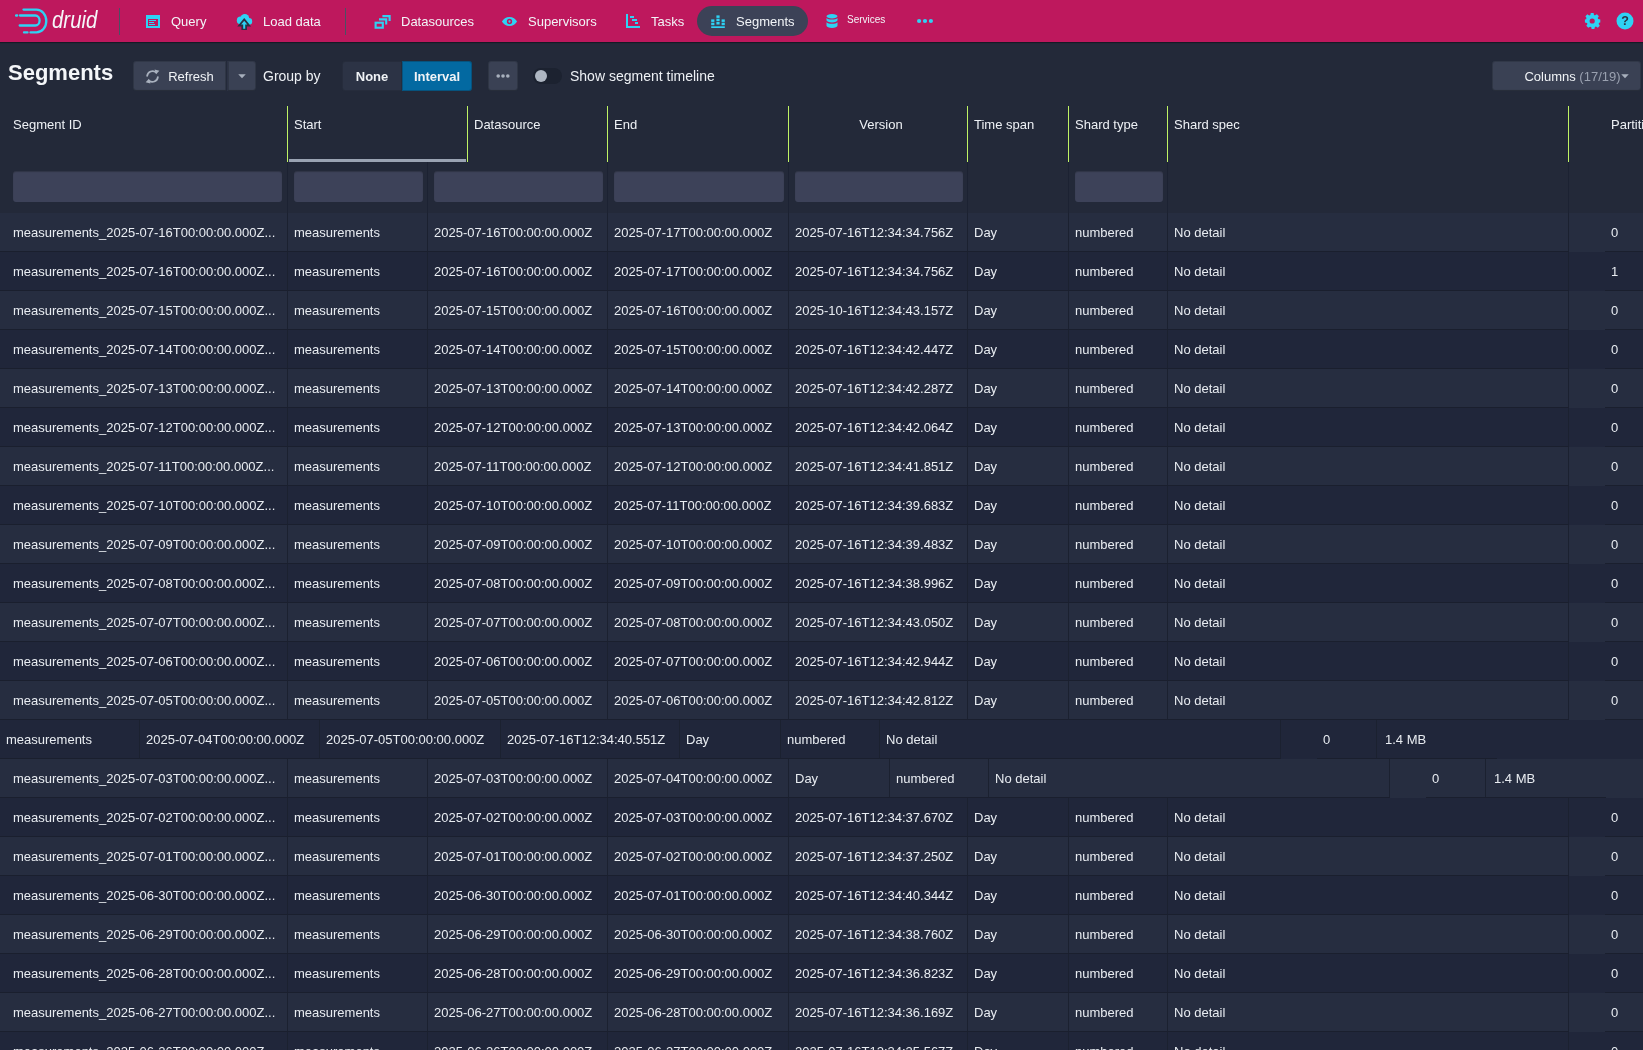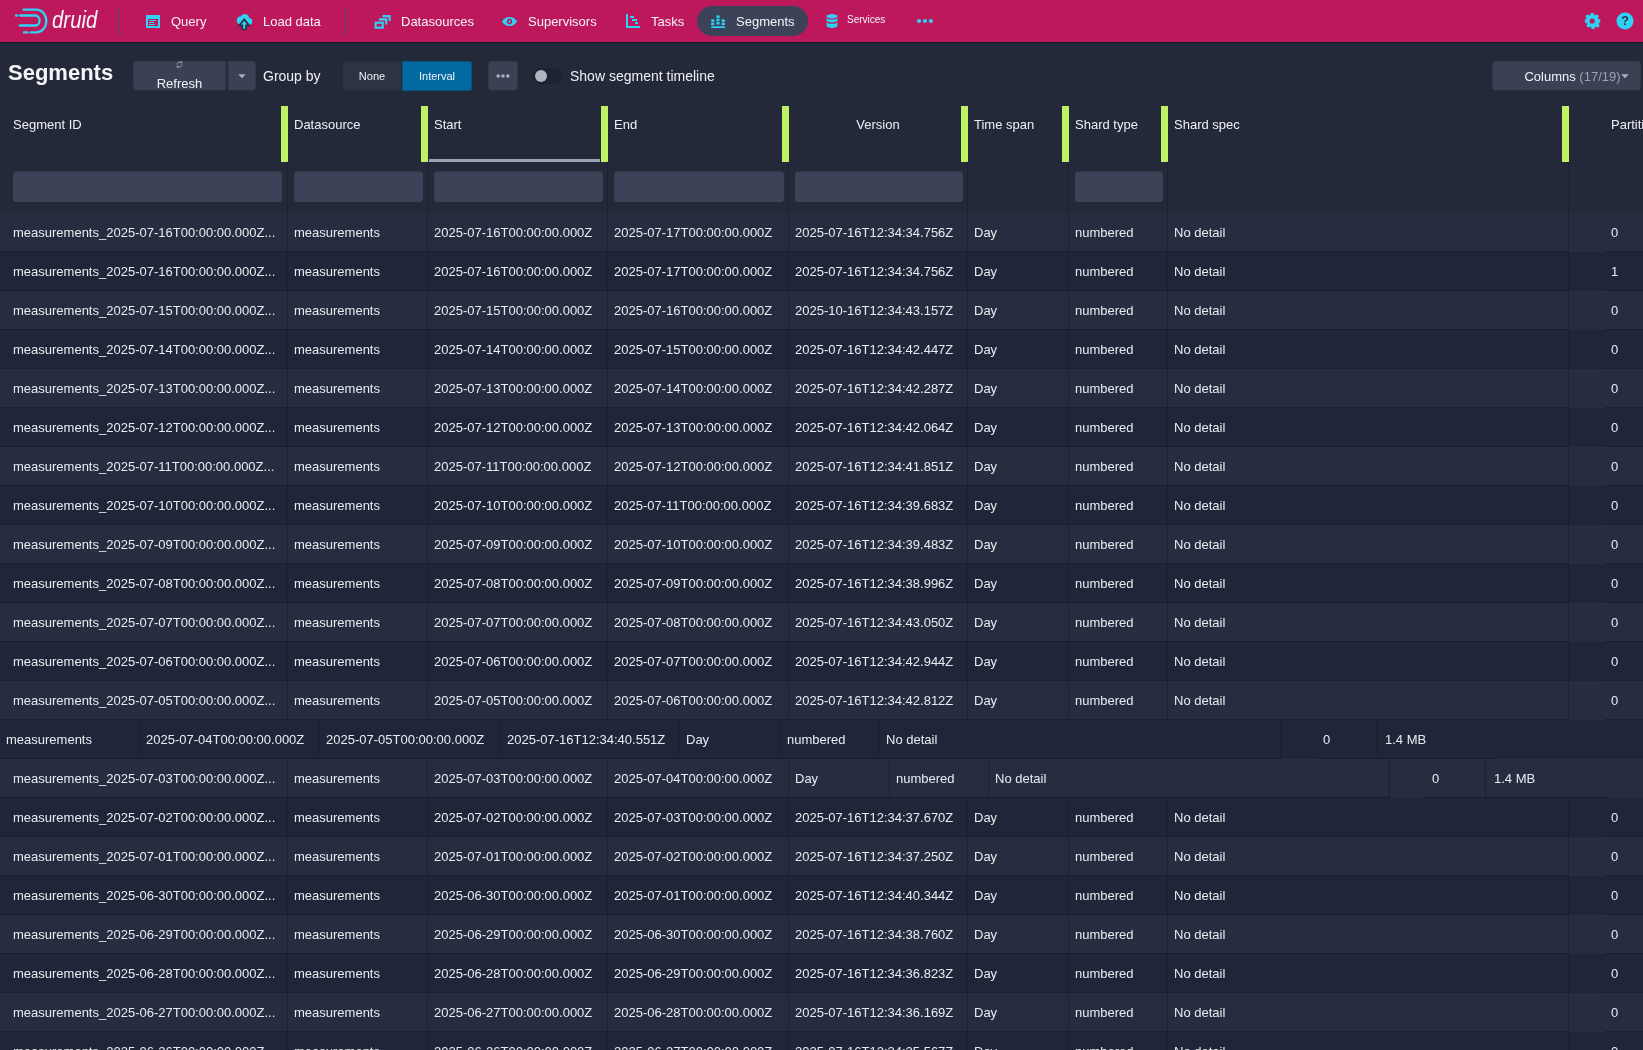--- a/index.html
+++ b/index.html
@@ -31,29 +31,29 @@
 .title { left:8px; top:60px; font-size:22px; font-weight:bold; color:#f4f6f9; }
 .btn {
   top:61px; height:30px;
   background:#3a4154; border-radius:3px;
   display:flex; align-items:center; justify-content:center;
   color:#f0f3f6; font-size:13px;
   box-shadow:inset 0 0 0 1px rgba(17,20,24,.2), inset 0 -1px 1px rgba(17,20,24,.3);
 }
 .btn svg, .btn span { position:static; }
 .lbl { font-size:14px; color:#eef1f5; line-height:16px; }
-.seg { top:61px; height:30px; display:flex; align-items:center; justify-content:center; font-size:11px; color:#f0f3f6; }
+.seg { top:61px; height:30px; display:flex; align-items:center; justify-content:center; font-size:13px; color:#f0f3f6;font-weight:bold; }
 .toggle { left:533px; top:68px; width:29px; height:16px; background:#1c2230; border-radius:8px; }
 .toggle .knob { position:absolute; left:2px; top:2px; width:12px; height:12px; border-radius:50%; background:#aeb6c2; }
 
 .table { position:absolute; left:0; top:106px; width:1643px; overflow:hidden; }
 .hrow,.frow,.drow { width:1748px; }
 .hcell,.fcell,.dcell { flex:0 0 auto; }
 .hrow { display:flex; height:56px; position:relative; }
-.hcell { border-right:7px solid #bef264; padding:11px 0 0 6px; font-size:13px; color:#eef1f5; position:relative; }
+.hcell { border-right:1px solid #bef264; padding:11px 0 0 6px; font-size:13px; color:#eef1f5; position:relative; }
 .hcell.first { padding-left:13px; }
 .sortline { position:absolute; left:1px; right:1px; bottom:0; height:3.5px; background:#9aa3b3; }
 .frow { display:flex; height:51px; position:relative; }
 .fcell { border-right:1px solid #1c2232; position:relative; }
 .finput { position:absolute; left:6px; top:9px; height:31px; border-radius:3px; background:#3d4259; box-shadow:inset 0 1px 1px rgba(17,20,24,.3); }
 .drow { display:flex; height:39px; }
 .drow.odd  { background:#262d40; }
 .drow.even { background:#20263a; }
 .dcell {
   border-right:1px solid #1b2130; border-bottom:1px solid #1a1f2e;
@@ -157,21 +157,21 @@
       <path d="M19 11.7V8.3l-2.6-.65a6.6 6.6 0 0 0-.55-1.32l1.4-2.3-2.4-2.4-2.3 1.4c-.42-.23-.86-.4-1.32-.55L10.7 0H7.3l-.65 2.6c-.46.14-.9.32-1.32.55l-2.3-1.4-2.4 2.4 1.4 2.3c-.23.42-.4.86-.55 1.32L0 8.3v3.4l2.6.65c.14.46.32.9.55 1.32l-1.4 2.3 2.4 2.4 2.3-1.4c.42.23.86.4 1.32.55L8.3 20h3.4l.65-2.6c.46-.14.9-.32 1.32-.55l2.3 1.4 2.4-2.4-1.4-2.3c.23-.42.4-.86.55-1.32L19 11.7zM9 13.2A3.2 3.2 0 1 1 9 6.8a3.2 3.2 0 0 1 0 6.4z" transform="translate(1,1) scale(0.9)"></path>
     </svg>
   <svg style="left:1616px; top:12px;" width="18" height="18" viewBox="0 0 18 18">
       <circle cx="9" cy="9" r="8.5" fill="#2ed2f4"></circle>
       <text x="9" y="13.3" text-anchor="middle" font-family="Liberation Sans" font-size="12.5" font-weight="bold" fill="#2b3144">?</text>
     </svg>
 </div>
 
 <div class="toolbar">
   <div class="title">Segments</div>
-  <div class="btn" style="left:133px; width:93px; border-radius:3px 0 0 3px; gap:8px;flex-direction:column;">
+  <div class="btn" style="left:133px; width:93px; border-radius:3px 0 0 3px; gap:8px;">
     <svg width="15" height="15" viewBox="0 0 16 16">
         <g stroke="#a9b1be" stroke-width="1.9" fill="none" stroke-linecap="round">
           <path d="M13.7 8.6 A5.8 5.8 0 0 1 4.1 12.3"></path>
           <path d="M2.3 7.4 A5.8 5.8 0 0 1 11.9 3.7"></path>
         </g>
         <g fill="#a9b1be">
           <path d="M10.2 0.6 L15.3 1.9 L11.8 5.7 Z"></path>
           <path d="M5.8 15.4 L0.7 14.1 L4.2 10.3 Z"></path>
         </g>
       </svg>
@@ -200,22 +200,22 @@
     <span>Columns&nbsp;<span style="color:#9aa1b0">(17/19)</span></span>
     <svg style="position:absolute; right:10px; top:9px;" width="12" height="12" viewBox="0 0 16 16" fill="#a8b0bd">
         <path d="M3 5.5h10L8 11 3 5.5z"></path>
       </svg>
   </div>
 </div>
 
 <div class="table">
   <div class="hrow">
     <div class="hcell c0 first">Segment ID</div>
+    <div class="hcell c2">Start<div class="sortline"></div></div>
     <div class="hcell c1">Datasource</div>
-    <div class="hcell c2">Start<div class="sortline"></div></div>
     <div class="hcell c3">End</div>
     <div class="hcell c4">Version</div>
     <div class="hcell c5">Time span</div>
     <div class="hcell c6">Shard type</div>
     <div class="hcell c7">Shard spec</div>
     <div class="hcell c8">Partiti…</div>
     <div class="hcell c9">Size</div>
   </div>
   <div class="frow">
     <div class="fcell c0">

